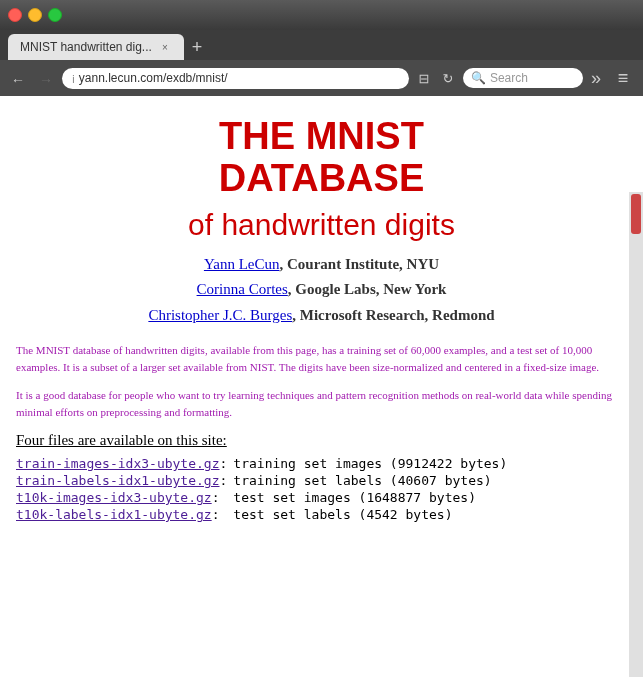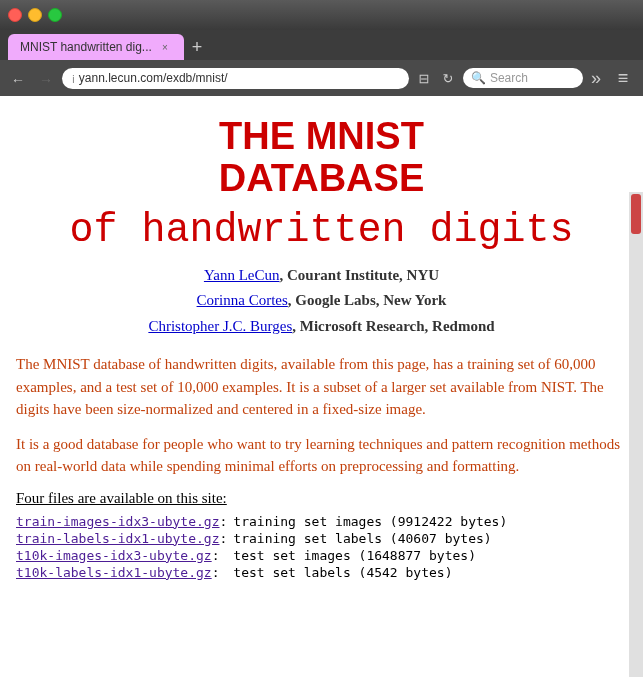--- a/index.html
+++ b/index.html
@@ -23,21 +23,21 @@
     .traffic-light.maximize { background: #28c840; border: 1px solid #1aab29; }
 
     .tab-bar {
       background: #3c3c3c;
       display: flex;
       align-items: flex-end;
       padding: 0 0 0 8px;
       height: 30px;
     }
     .tab-active {
-      background: #f0abfc;
+      background: #e5e5e5;
       border-radius: 6px 6px 0 0;
       padding: 4px 12px;
       font-size: 12px;
       color: #333;
       display: flex;
       align-items: center;
       gap: 6px;
       height: 26px;
       min-width: 160px;
     }
@@ -176,45 +176,45 @@
       color: #cc0000;
       font-size: 38px;
       font-weight: bold;
       font-family: Arial, sans-serif;
       line-height: 1.1;
       margin-bottom: 8px;
     }
     .page-subtitle {
       text-align: center;
       color: #cc0000;
-      font-size: 40px;
-      font-family: Liberation Mono, monospace;
+      font-size: 30px;
+      font-family: Liberation Sans, sans-serif;
       margin-bottom: 10px;
     }
     .authors {
       text-align: center;
       margin-bottom: 14px;
       font-size: 15px;
       font-family: Times New Roman, serif;
       line-height: 1.7;
     }
     .author-link {
       color: #0000cc;
       text-decoration: underline;
     }
     .author-text {
       color: #333;
       font-weight: bold;
     }
     .paragraph {
       margin-bottom: 12px;
-      font-size: 15px;
+      font-size: 11px;
       font-family: Times New Roman, serif;
       line-height: 1.5;
-      color: #c2410c;
+      color: #a21caf;
     }
     .files-header {
       font-size: 15px;
       font-family: Times New Roman, serif;
       margin-bottom: 6px;
       color: #000;
       text-decoration: underline;
     }
     .files-table {
       font-size: 13px;

